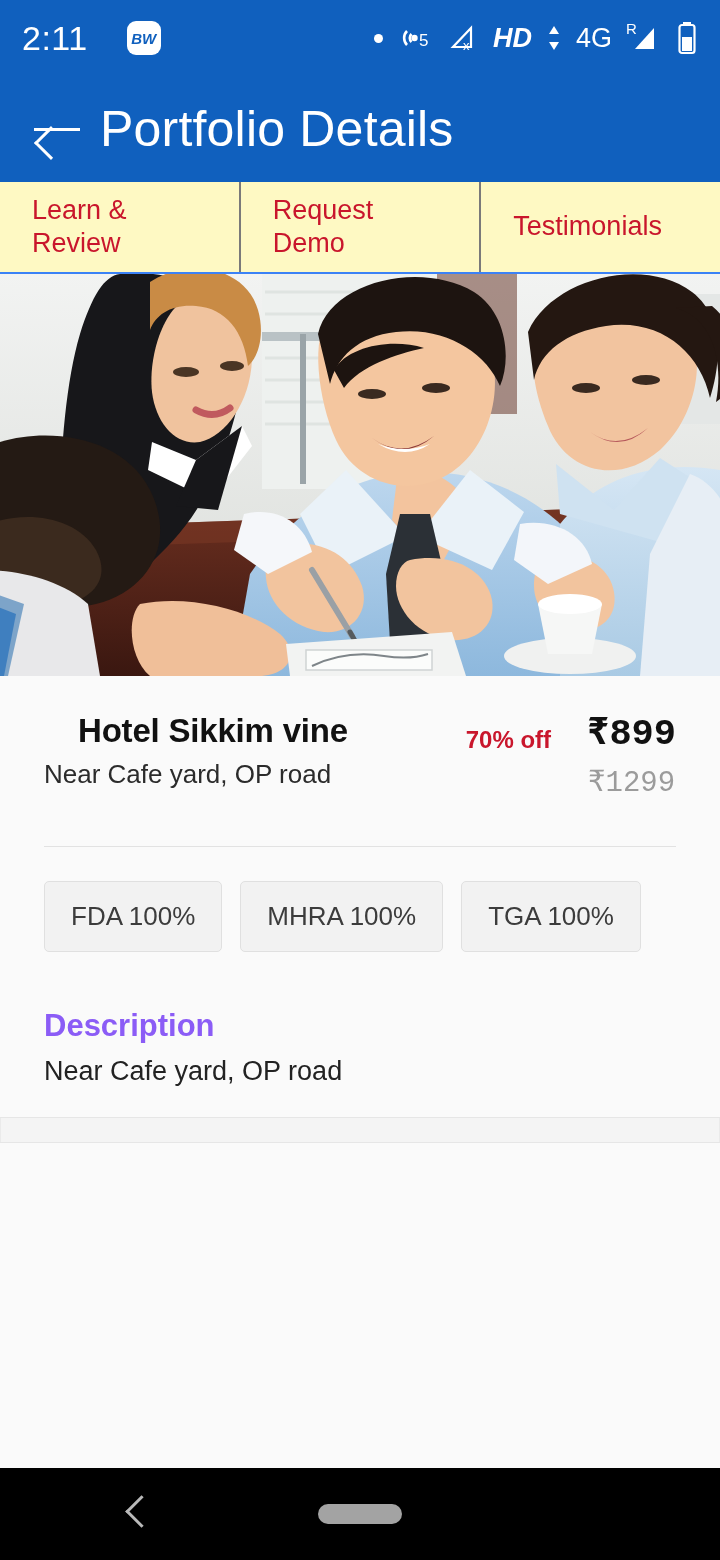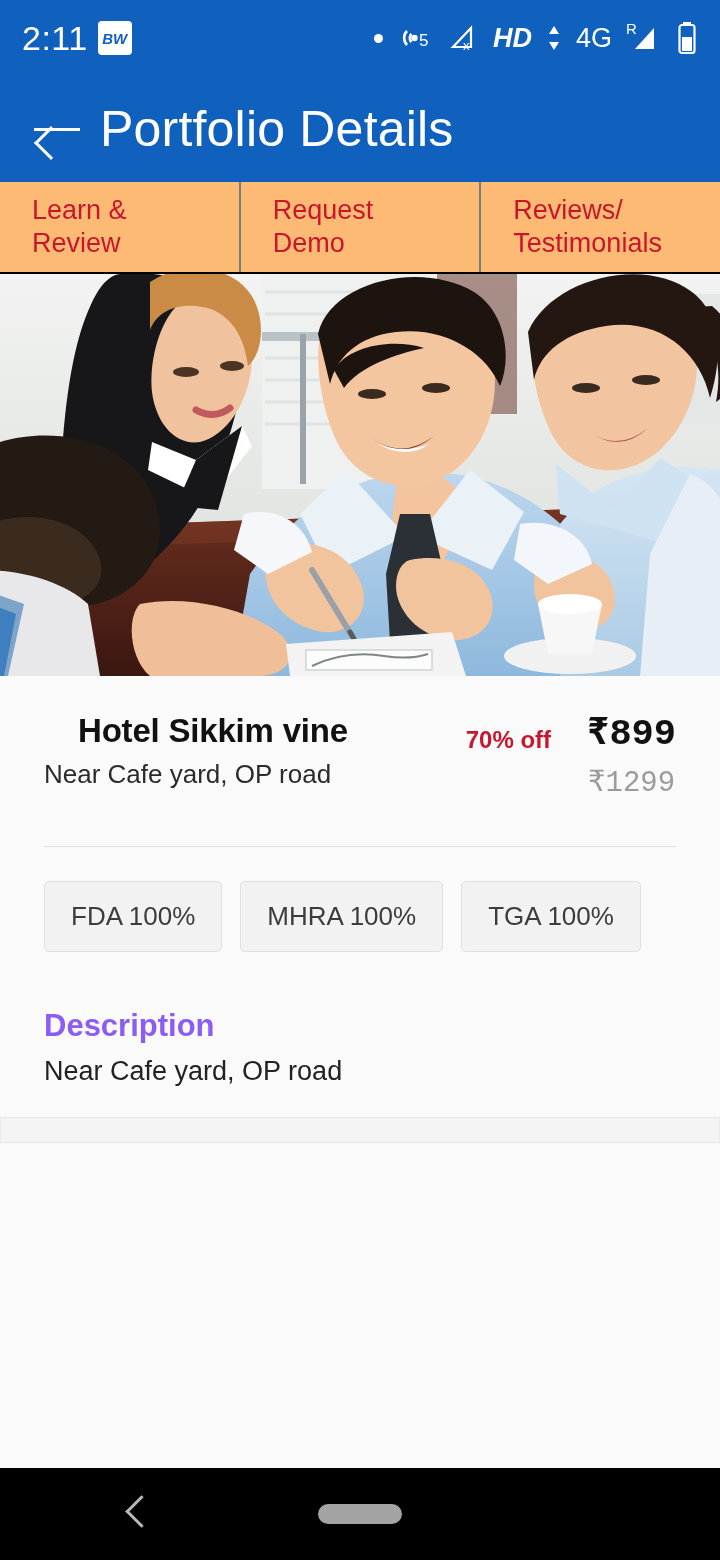--- a/index.html
+++ b/index.html
@@ -11,22 +11,22 @@
   }
   .phone { position:relative; width:720px; height:1560px; background:#fafafa; }
 
   
   .statusbar {
     height:76px; background:#1060be; color:#fff;
     display:flex; align-items:center; padding:0 22px;
   }
   .sb-time { font-size:34px; font-weight:400; letter-spacing:.5px; }
   .sb-applogo {
-    width:34px; height:34px; margin-left:10px; background:#fff;
-    border-radius:4px; display:flex; align-items:center; justify-content:center;
+    width:34px; height:34px; margin-left:39px; background:#fff;
+    border-radius:9px; display:flex; align-items:center; justify-content:center;
     color:#1060be; font-size:15px; font-weight:700; font-style:italic;
   }
   .sb-right { margin-left:auto; display:flex; align-items:center; gap:14px; }
   .sb-dot { width:9px; height:9px; border-radius:50%; background:#fff; display:block; }
   .sb-ico { display:flex; align-items:center; color:#fff; }
   .sb-txt { font-size:27px; font-weight:700; font-style:italic; letter-spacing:0; }
   .sb-4g { font-size:27px; font-weight:400; font-style:normal; position:relative; }
 
   
   .appbar {
@@ -39,22 +39,22 @@
   }
   .backarrow::after {
     content:""; position:absolute; left:0; top:7px; width:21px; height:21px;
     border-left:3px solid #fff; border-bottom:3px solid #fff;
     transform:rotate(45deg); transform-origin:left bottom;
   }
   .appbar-title { font-size:50px; font-weight:400; margin-left:20px; letter-spacing:.2px; }
 
   
   .tabs {
-    display:flex; height:92px; background:#fdba74;
-    border-bottom:2px solid #000000;
+    display:flex; height:92px; background:#fef9c3;
+    border-bottom:2px solid #3b82f6;
   }
   .tab {
     flex:1 1 0; display:flex; align-items:center;
     padding:0 0 0 32px;
     color:#c9162c; font-size:27px; line-height:1.23; font-weight:400;
     cursor:pointer;
   }
   .tab + .tab { border-left:2px solid #7a7a7a; }
   .tab-label { display:block; }
 
@@ -181,21 +181,20 @@
       </span>
     </div>
     <div class="tab">
       <span>
         <span class="tab-label">Request</span>
         <span class="tab-label">Demo</span>
       </span>
     </div>
     <div class="tab">
       <span>
-        <span class="tab-label">Reviews/</span>
         <span class="tab-label">Testimonials</span>
       </span>
     </div>
   </div>
 
   <div class="hero">
     <svg viewBox="0 0 720 402" preserveAspectRatio="none">
       <defs>
         <linearGradient id="wallg" x1="0" y1="0" x2="0" y2="1">
           <stop offset="0%" stop-color="#f2f3f2"></stop>

